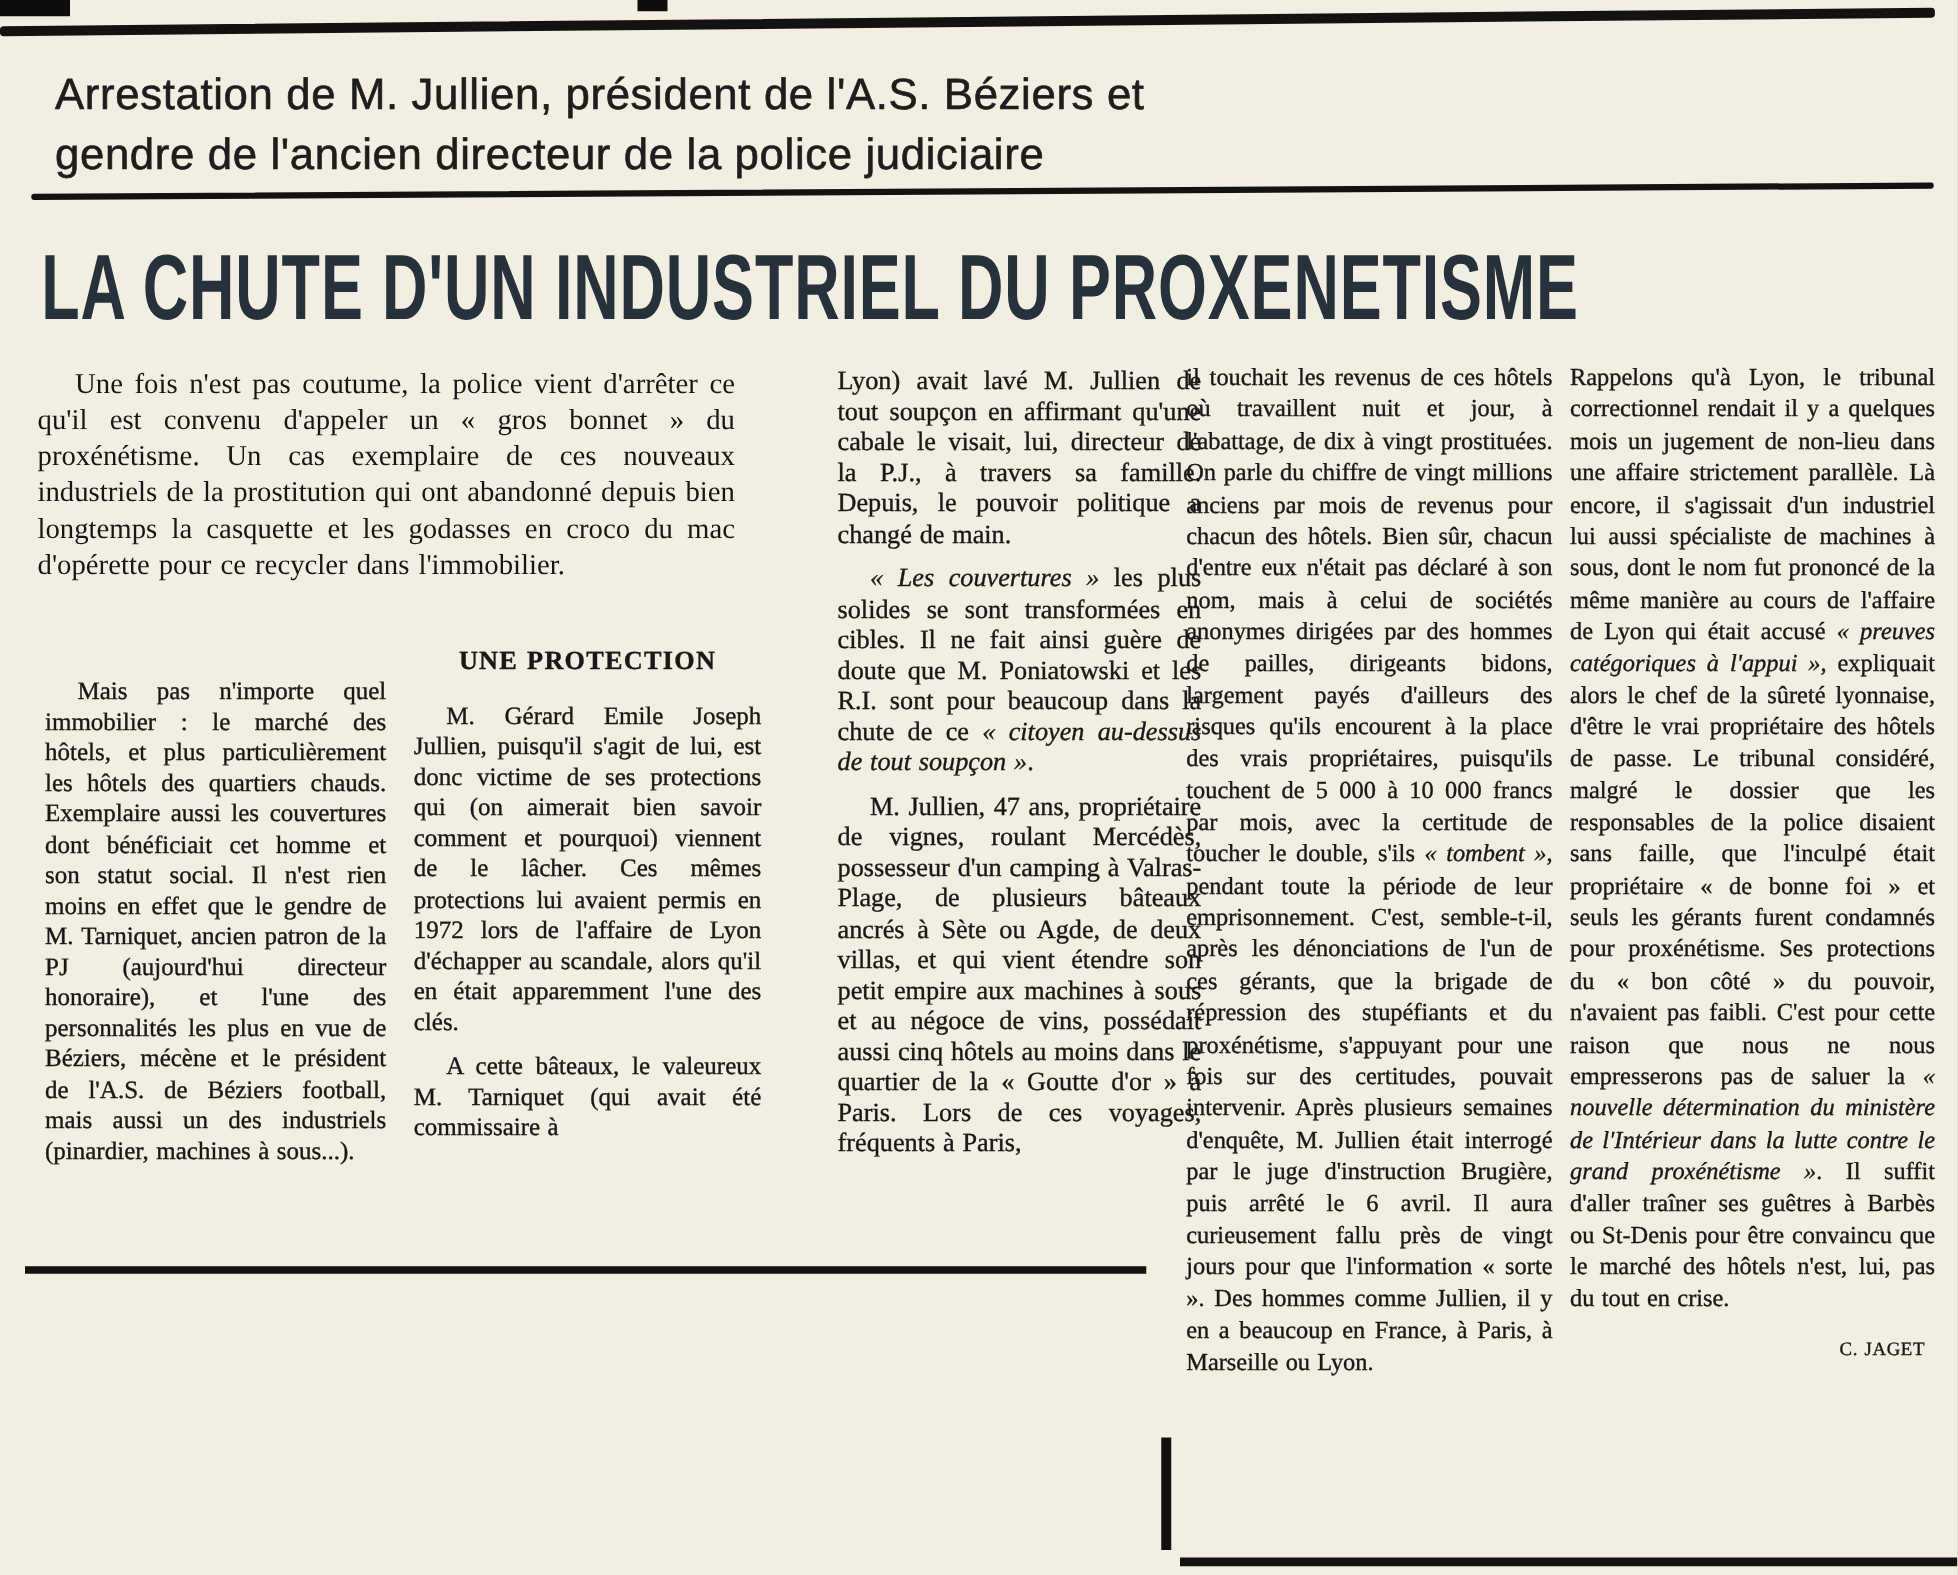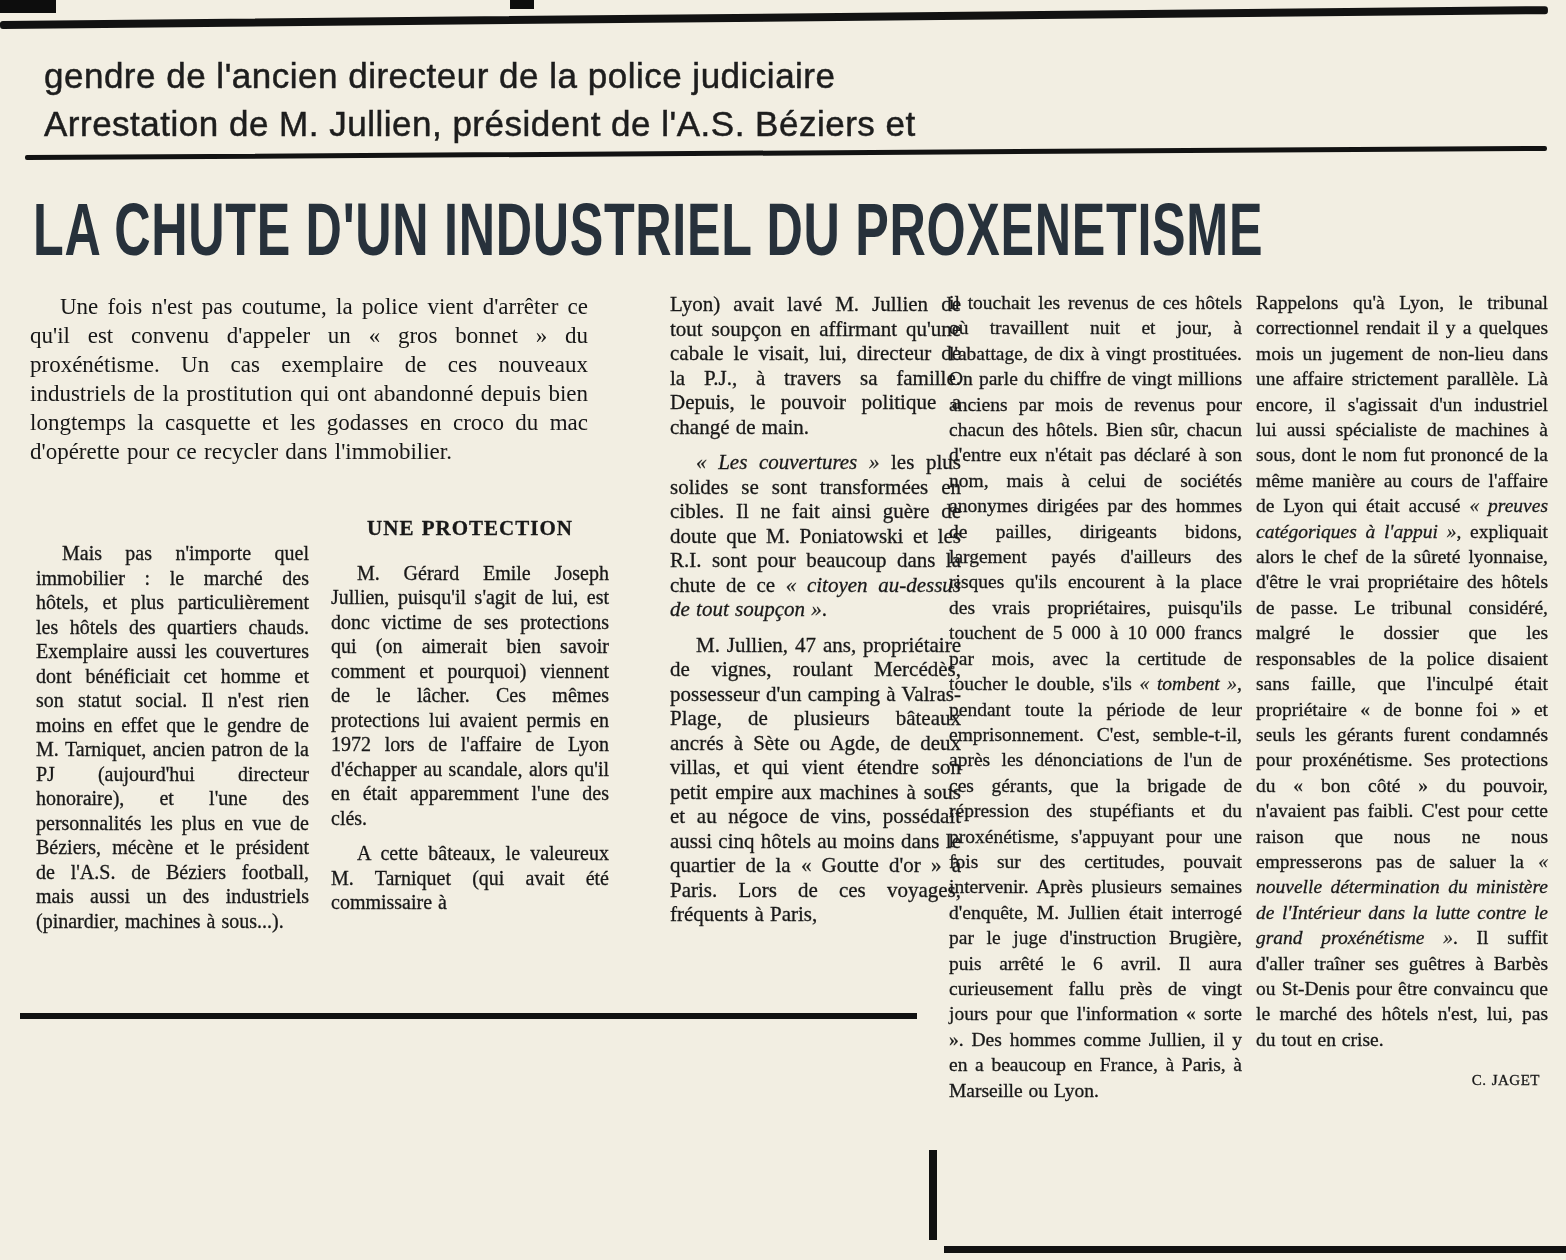--- a/index.html
+++ b/index.html
@@ -71,22 +71,22 @@
 </head>
 <body>
 
 <div class="page">
 
   <div class="scan-mark corner"></div>
   <div class="scan-mark speck"></div>
   <div class="rule top-rule"></div>
 
   <div class="kicker">
+    <div class="kicker-line">Arrestation de M. Jullien, président de l'A.S. Béziers et</div>
     <div class="kicker-line">gendre de l'ancien directeur de la police judiciaire</div>
-    <div class="kicker-line">Arrestation de M. Jullien, président de l'A.S. Béziers et</div>
   </div>
 
   <div class="rule mid-rule"></div>
 
   <h1 class="headline"><span class="headline-inner">LA CHUTE D'UN INDUSTRIEL DU PROXENETISME</span></h1>
 
   <div class="lead">Une fois n'est pas coutume, la police vient d'arrêter ce qu'il est convenu d'appeler un « gros bonnet » du proxénétisme. Un cas exemplaire de ces nouveaux industriels de la prostitution qui ont abandonné depuis bien longtemps la casquette et les godasses en croco du mac d'opérette pour ce recycler dans l'immobilier.</div>
 
   <div class="col col1">
     <p class="indent">Mais pas n'importe quel immobilier : le marché des hôtels, et plus particulièrement les hôtels des quartiers chauds. Exemplaire aussi les couvertures dont bénéficiait cet homme et son statut social. Il n'est rien moins en effet que le gendre de M. Tarniquet, ancien patron de la PJ (aujourd'hui directeur honoraire), et l'une des personnalités les plus en vue de Béziers, mécène et le président de l'A.S. de Béziers football, mais aussi un des industriels (pinardier, machines à sous...).</p>

